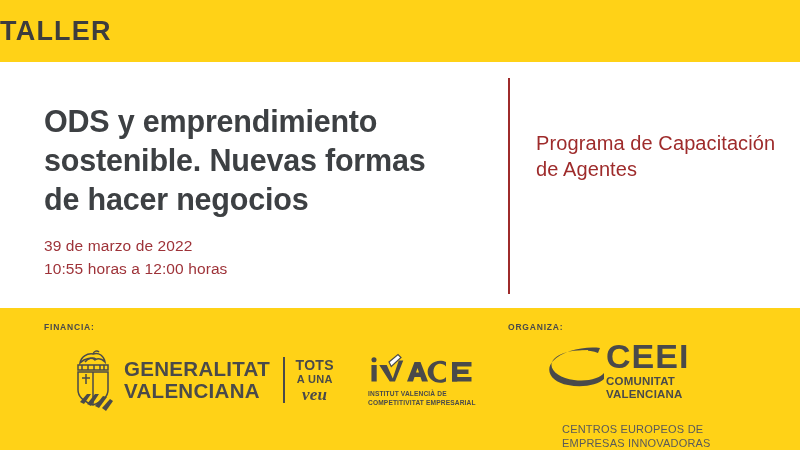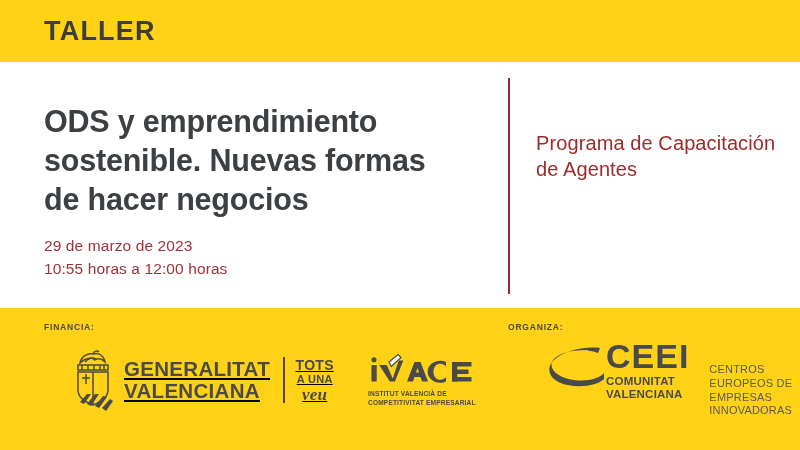--- a/index.html
+++ b/index.html
@@ -16,21 +16,20 @@
     display:flex;flex-direction:column;
   }
 
   
   .topband{
     height:62px;flex:0 0 62px;
     background:#ffd217;
     display:flex;align-items:center;
   }
   .topband-label{
-    margin-left:44px;
     font-size:27px;
     font-weight:700;
     letter-spacing:1.2px;
     color:#3d3d3d;
     line-height:1;
   }
 
   
   .middle{
     flex:1 1 auto;
@@ -101,21 +100,21 @@
     left:70px;top:38px;
     display:flex;align-items:center;
   }
   .logos-right{
     position:absolute;
     left:548px;top:34px;
     display:flex;align-items:flex-start;
   }
 
   
-  .gva{display:flex;align-items:center;text-decoration:underline;}
+  .gva{display:flex;align-items:center;}
   .gva-shield{width:46px;height:68px;flex:0 0 46px;margin-right:8px;}
   .gva-words{
     color:#4a4a4a;
     font-size:20.5px;
     font-weight:700;
     line-height:1.08;
     letter-spacing:0.3px;
   }
   .gva-sep{
     width:1.5px;height:46px;
@@ -143,21 +142,21 @@
     font-size:7.2px;
     font-weight:700;
     line-height:1.32;
     letter-spacing:0.15px;
     margin-top:2px;
     transform:scaleX(0.92);
     transform-origin:left center;
   }
 
   
-  .ceei{display:flex;flex-direction:row;gap:6px;}
+  .ceei{display:flex;flex-direction:column;}
   .ceei-top{display:flex;align-items:flex-start;}
   .ceei-swoosh{width:56px;height:42px;flex:0 0 56px;margin-top:4px;}
   .ceei-right{margin-left:2px;}
   .ceei-word{
     color:#4a4a4a;
     font-size:34px;
     font-weight:700;
     letter-spacing:1px;
     line-height:0.88;
   }
@@ -185,21 +184,21 @@
 
   <div class="topband">
     <div class="topband-label">TALLER</div>
   </div>
 
   <div class="middle">
 
     <div class="left-col">
       <h1 class="event-title">ODS y emprendimiento sostenible. Nuevas formas de hacer negocios</h1>
       <div class="event-meta">
-        <div>29 de marzo de 2023</div>
+        <div>39 de marzo de 2022</div>
         <div>10:55 horas a 12:00 horas</div>
       </div>
     </div>
 
     <div class="divider"></div>
 
     <div class="right-col">
       <div class="program-title">Programa de Capacitación de Agentes</div>
     </div>
 

